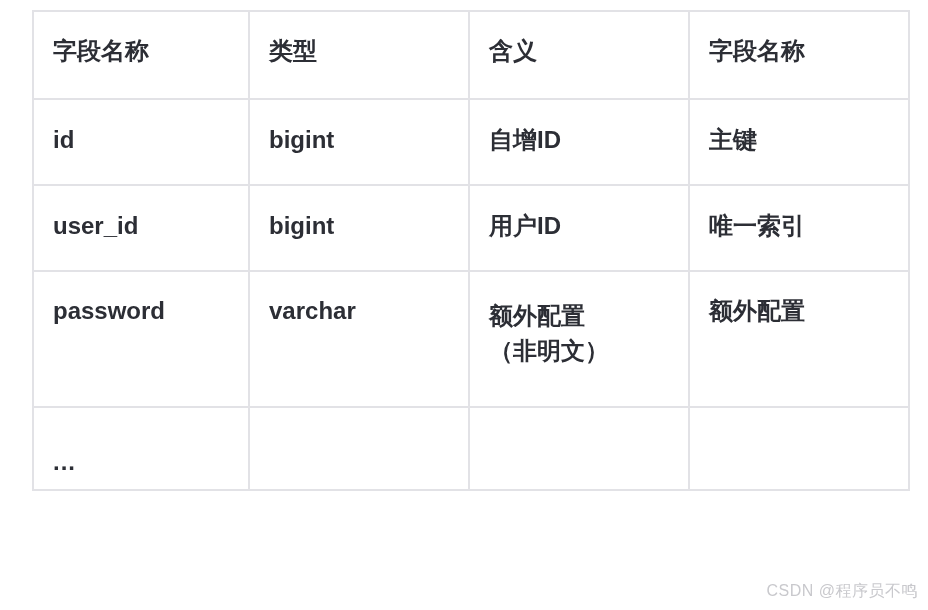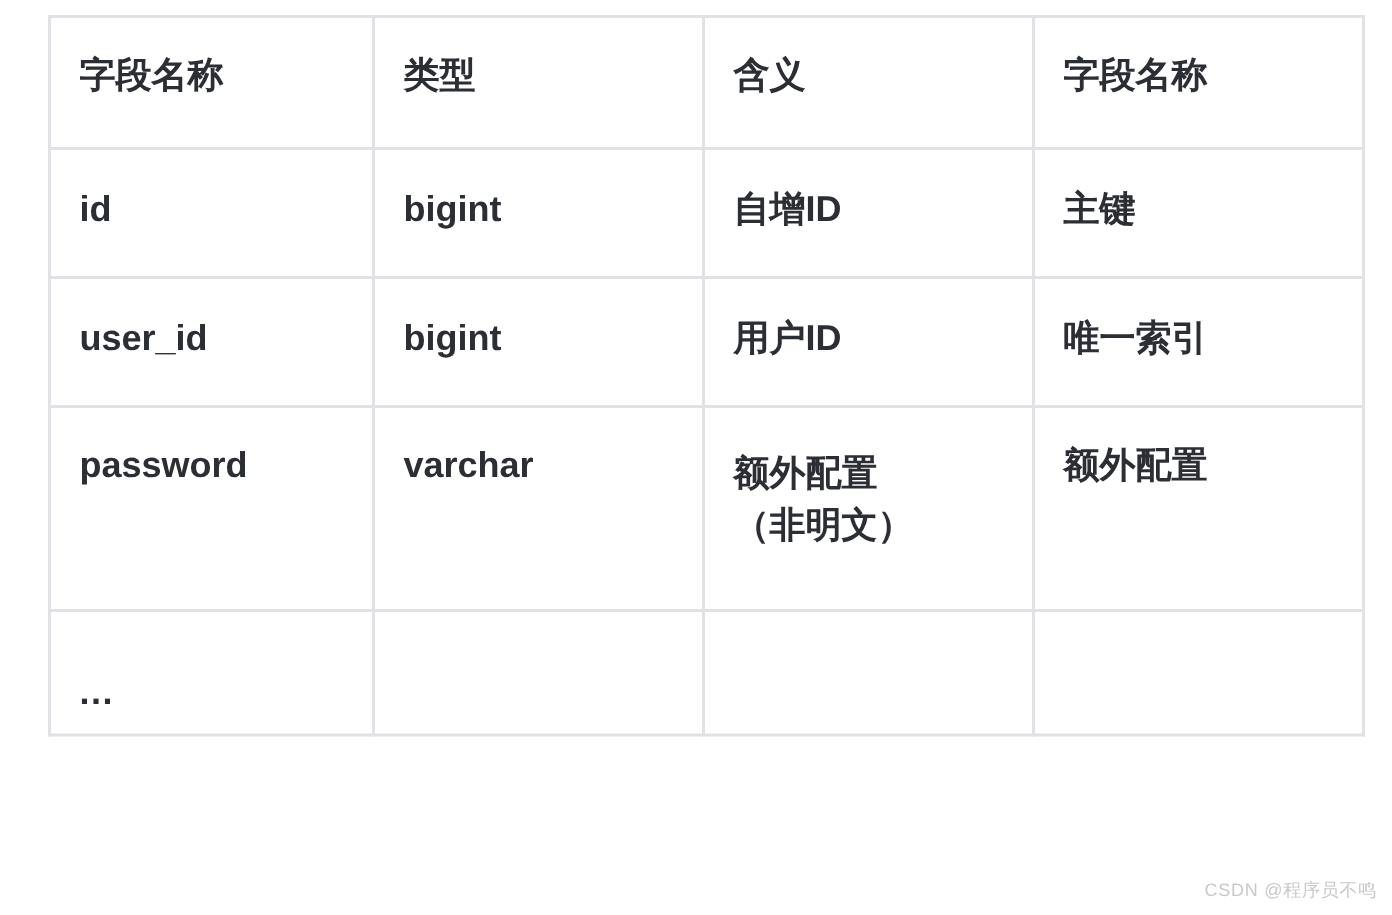--- a/index.html
+++ b/index.html
@@ -78,21 +78,21 @@
 
   .ellipsis-text {
     letter-spacing: 1px;
   }
 
   
   #watermark {
     position: absolute;
     right: 10px;
     bottom: 8px;
-    font-size: 12px;
+    font-size: 16px;
     color: #c9c9cd;
     font-family: "Liberation Sans", "DejaVu Sans", sans-serif;
     white-space: nowrap;
     letter-spacing: 0.5px;
     pointer-events: none;
   }
 </style>
 </head>
 <body>
 

